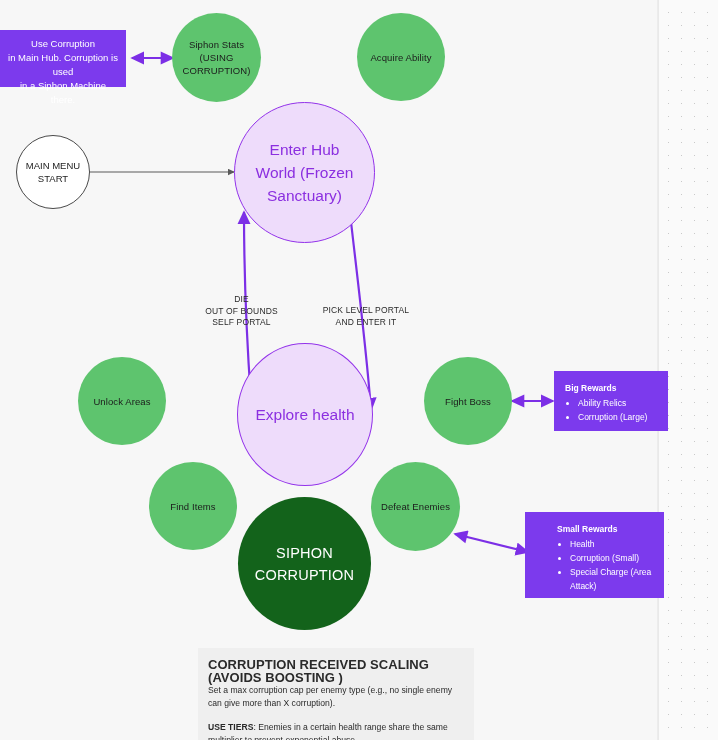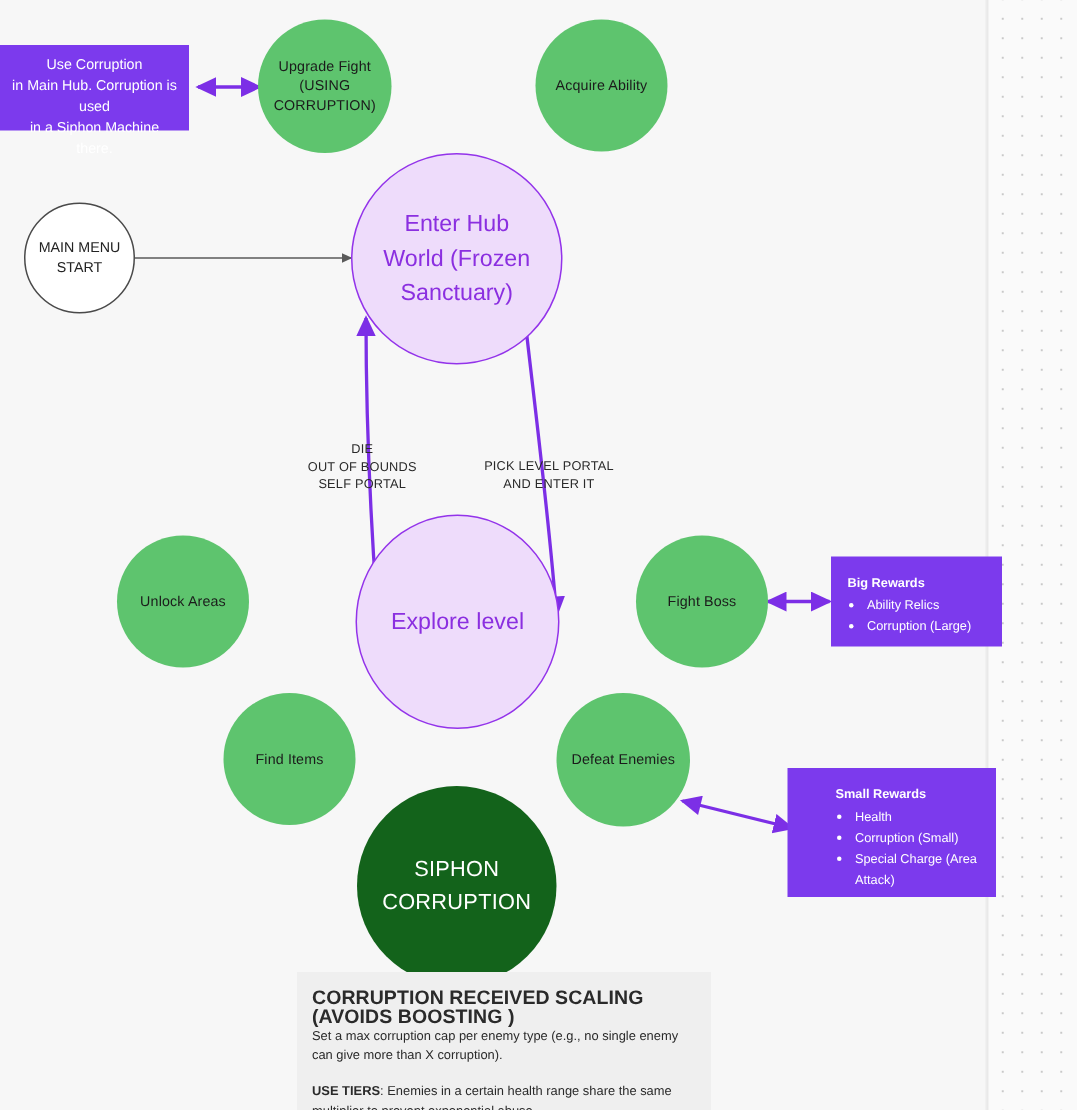--- a/index.html
+++ b/index.html
@@ -177,30 +177,30 @@
 START</span>
   </div>
 
   <div class="node circle n-lilac hub-label" style="left:234px; top:102px; width:141px; height:141px;">
     <span style="white-space:pre-line;">Enter Hub
 World (Frozen
 Sanctuary)</span>
   </div>
 
   <div class="node circle n-lilac explore-label" style="left:237px; top:343px; width:136px; height:143px;">
-    <span>Explore level</span>
-  </div>
-
-  <div class="node circle n-darkgreen" style="left:238px; top:524px; width:133px; height:133px;">
+    <span>Explore health</span>
+  </div>
+
+  <div class="node circle n-darkgreen" style="left:238px; top:497px; width:133px; height:133px;">
     <span style="white-space:pre-line;">SIPHON
 CORRUPTION</span>
   </div>
 
   <div class="node circle n-green" style="left:172px; top:13px; width:89px; height:89px;">
-    <span style="white-space:pre-line;">Upgrade Fight
+    <span style="white-space:pre-line;">Siphon Stats
 (USING
 CORRUPTION)</span>
   </div>
 
   <div class="node circle n-green" style="left:357px; top:13px; width:88px; height:88px;">
     <span>Acquire Ability</span>
   </div>
 
   <div class="node circle n-green" style="left:78px; top:357px; width:88px; height:88px;">
     <span>Unlock Areas</span>

